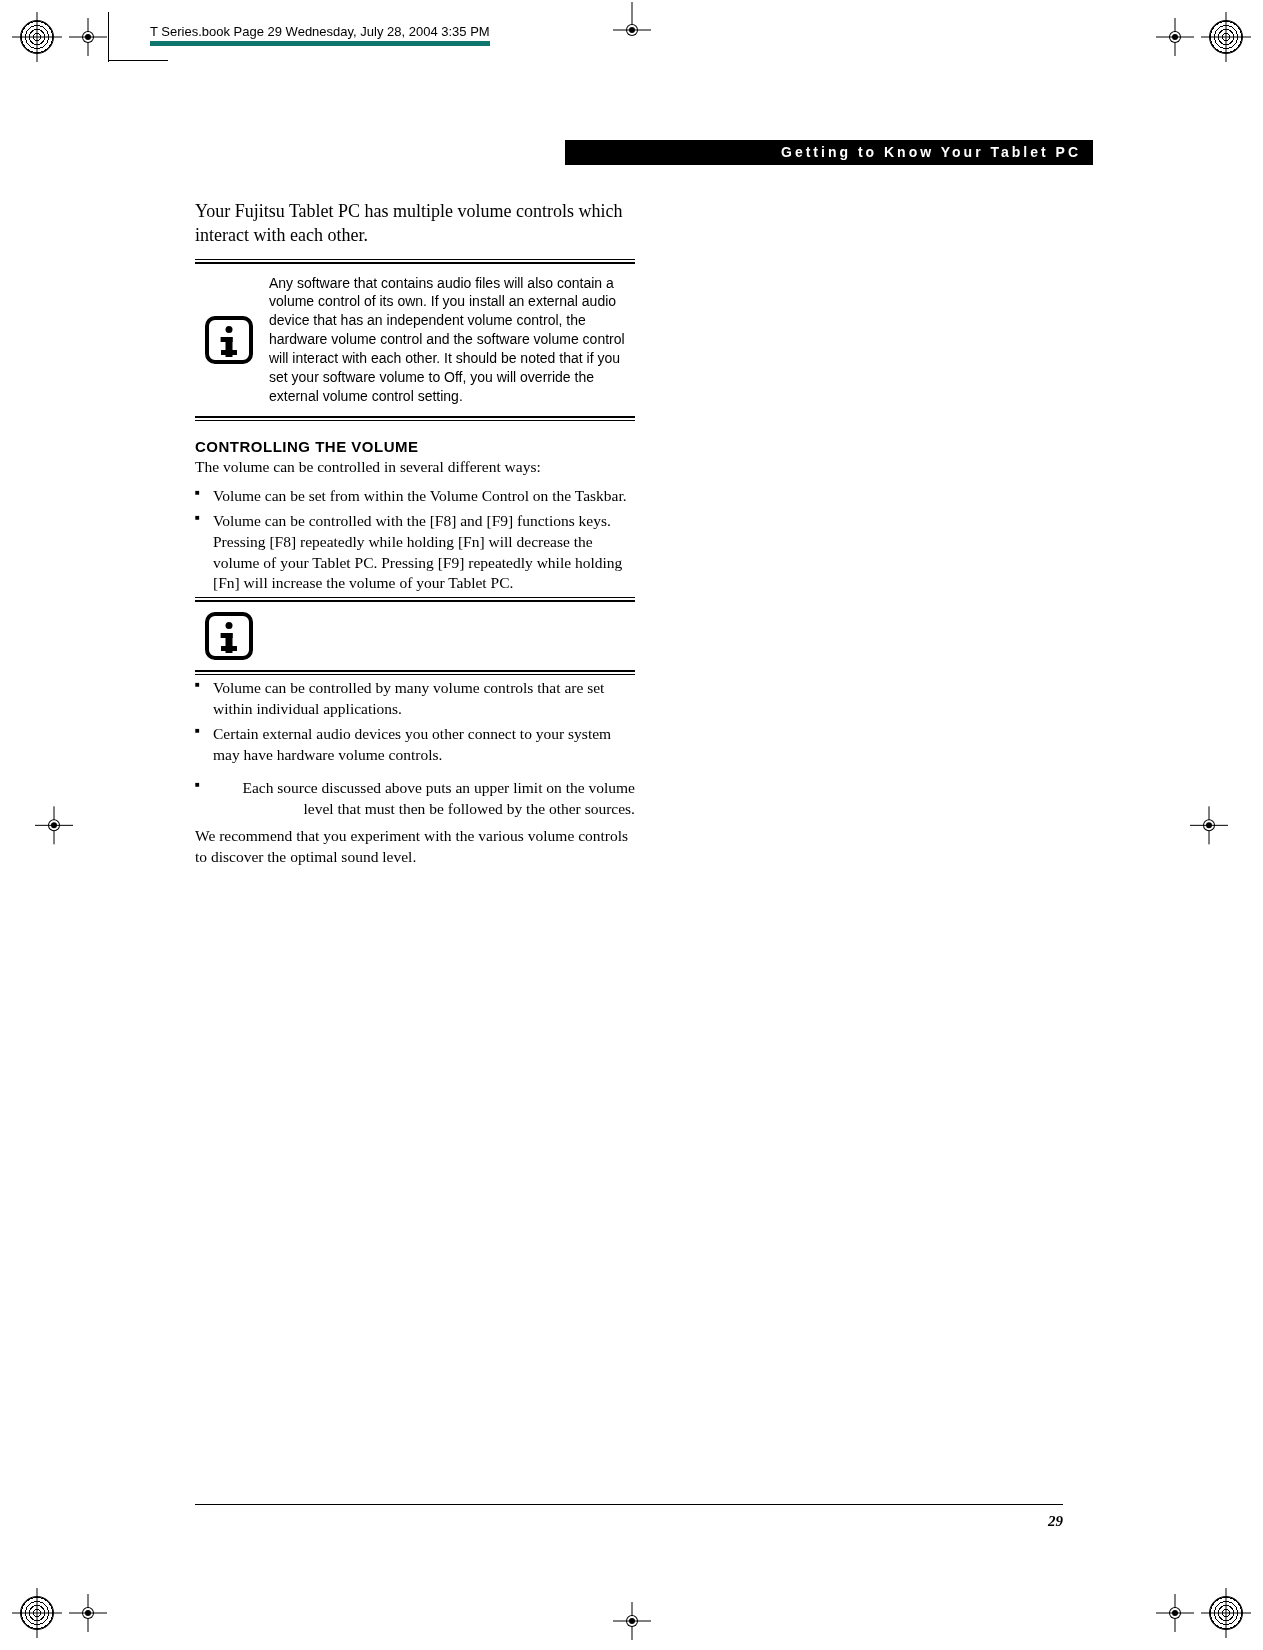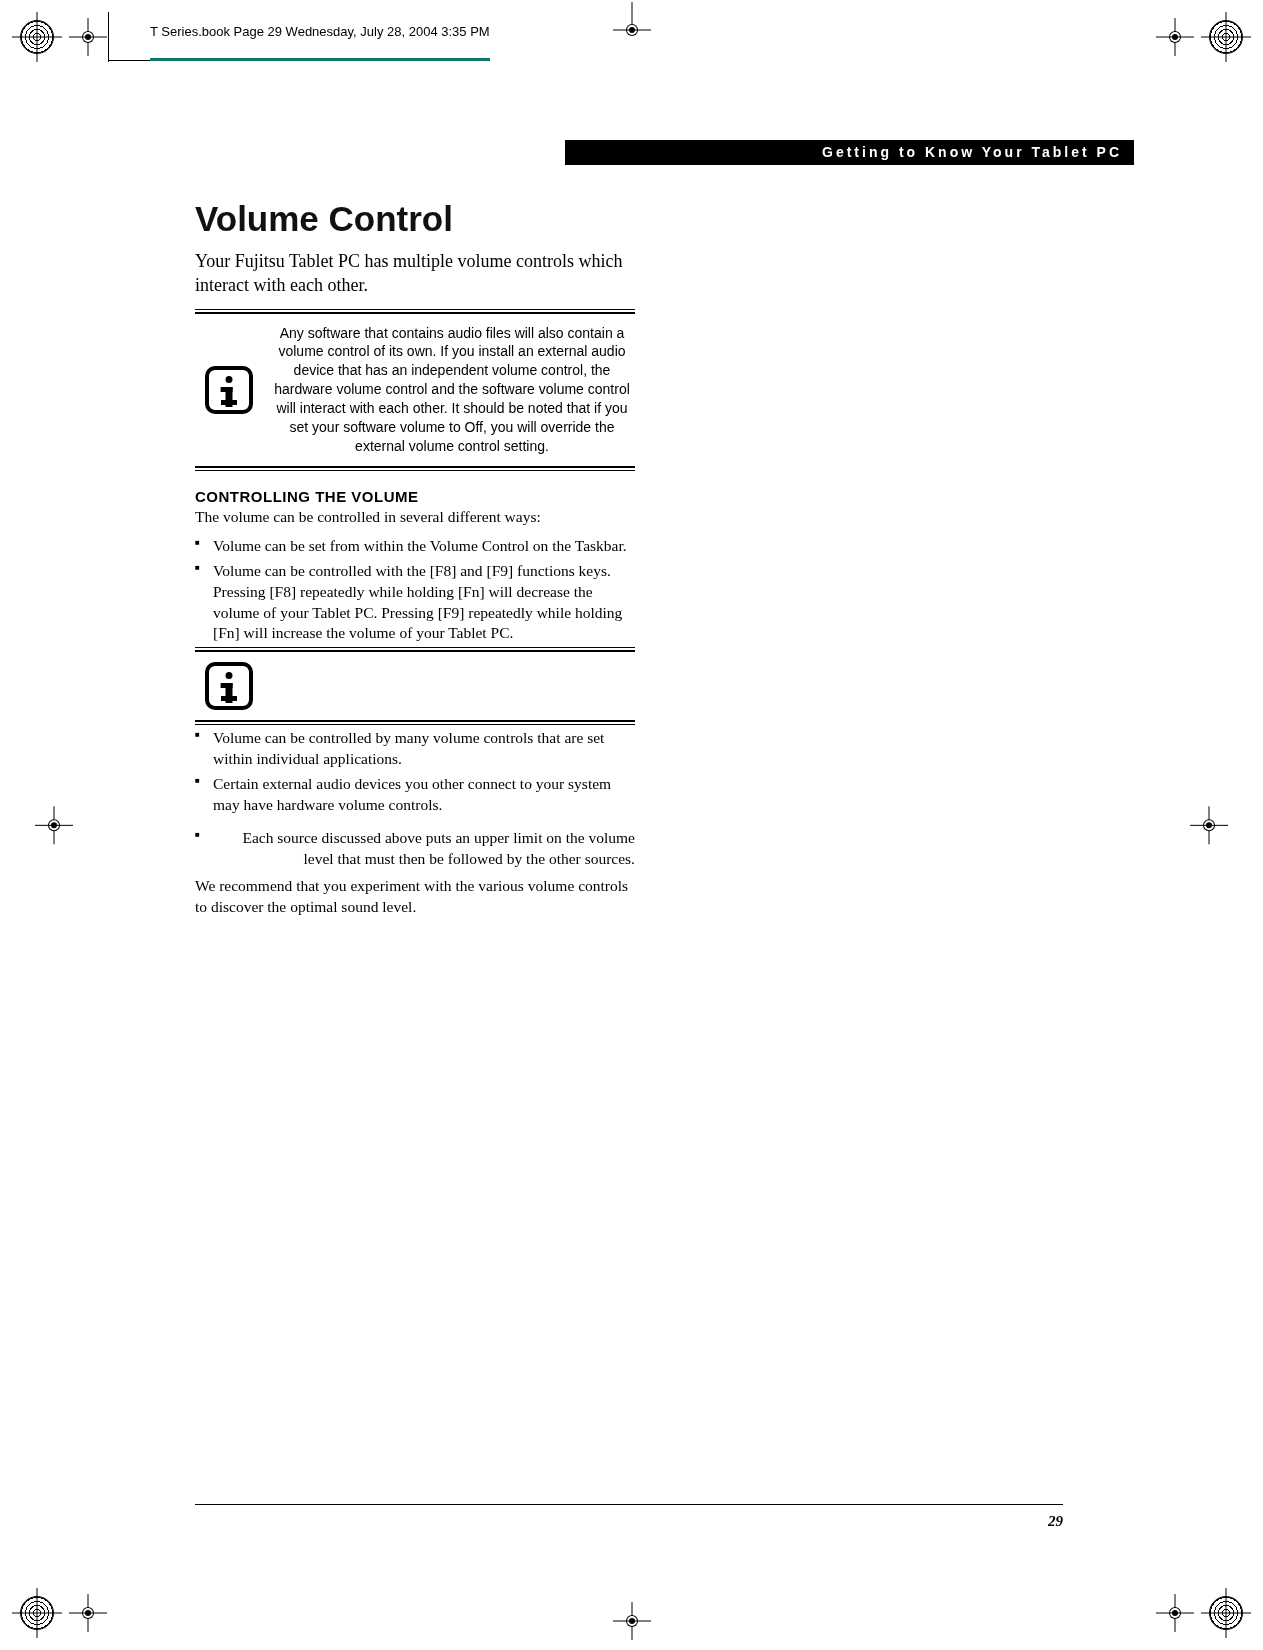--- a/index.html
+++ b/index.html
@@ -44,22 +44,22 @@
   .cross-dot::after  { top: 50%; left: -10px; height: 1px; width: 38px; transform: translateY(-50%); }
   .cross-dot .dot { position:absolute; left:50%; top:50%; width:10px; height:10px; background:#000; border-radius:50%; transform:translate(-50%,-50%); border:2px solid #fff; box-shadow:0 0 0 1px #000;}
   .cross-dot.half::before { top: 50%; height: 28px; transform: translate(-50%, -100%); }
 
   .header-meta {
     position: absolute;
     top: 24px; left: 150px;
     font-family: Arial, sans-serif;
     font-size: 13px;
     color: #000;
-    border-bottom: 3px solid #0f766e;
-    padding-bottom: 19px;
+    border-bottom: 5px solid #0f766e;
+    padding-bottom: 2px;
   }
   .corner-line-tl {
     position: absolute; border-top: 1px solid #000; width: 60px;
     top: 60px; left: 108px;
   }
   .corner-line-tl2 {
     position: absolute; border-left: 1px solid #000; height: 50px;
     top: 12px; left: 108px;
   }
 
@@ -69,38 +69,37 @@
     width: 870px;
   }
   .section-bar {
     background: #000; color: #fff;
     font-family: Arial, sans-serif;
     font-size: 14px; font-weight: bold;
     letter-spacing: 3px;
     text-align: right;
     padding: 4px 12px 5px;
     margin-left: 370px;
-    width: 569px;
+    width: 528px;
   }
   .content { width: 440px; margin-top: 34px; }
   h1 {
     font-family: 'Trebuchet MS', Arial, sans-serif;
     font-size: 35px; font-weight: 600; color: #111;
     margin-bottom: 10px;
   }
   .intro { font-size: 18px; line-height: 1.35; color: #000; margin-bottom: 14px; }
 
   .note {
     display: flex; align-items: center; gap: 16px;
     padding: 10px 0 10px 10px;
     border-top: 2px solid #000;
     border-bottom: 2px solid #000;
     position: relative;
     margin: 6px 0;
-    text-align: center;
   }
   .note::before, .note::after {
     content: ""; position: absolute; left: 0; right: 0; height: 1px; background: #000;
   }
   .note::before { top: -5px; }
   .note::after { bottom: -5px; }
   .info-icon {
     flex: 0 0 auto;
     width: 48px; height: 48px;
     border: 4px solid #000; border-radius: 10px;
@@ -163,21 +162,20 @@
 
 <div class="corner-line-tl"></div>
 <div class="corner-line-tl2"></div>
 
 <div class="header-meta">T Series.book  Page 29  Wednesday, July 28, 2004  3:35 PM</div>
 
 <div class="page">
   <div class="section-bar">Getting to Know Your Tablet PC</div>
 
   <div class="content">
-    <h1>Volume Control</h1>
     <p class="intro">Your Fujitsu Tablet PC has multiple volume controls which interact with each other.</p>
 
     <div class="note">
       <div class="info-icon">
         <span class="i-dot"></span>
           <span class="i-bar"></span>
           <span class="i-stem"></span>
           <span class="i-foot"></span>
       </div>
       <div class="note-text">Any software that contains audio files will also contain a volume control of its own. If you install an external audio device that has an independent volume control, the hardware volume control and the software volume control will interact with each other. It should be noted that if you set your software volume to Off, you will override the external volume control setting.</div>

